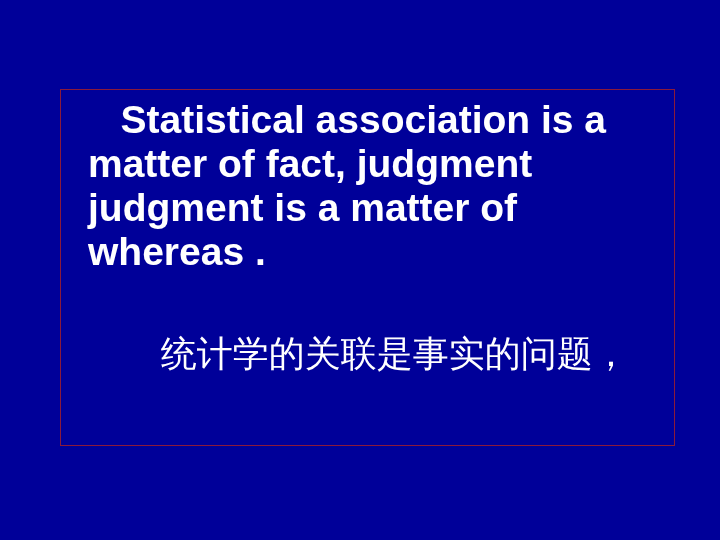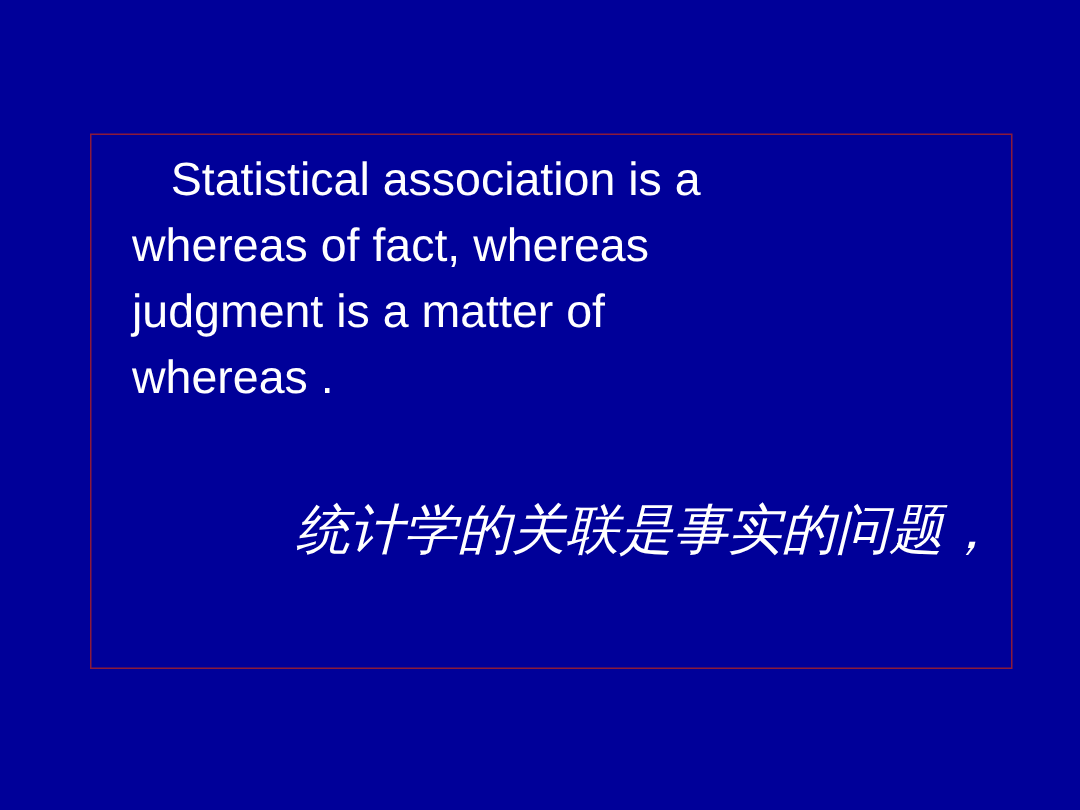--- a/index.html
+++ b/index.html
@@ -28,56 +28,55 @@
     box-sizing: border-box;
     border: 1px solid #8b1a3a;
   }
   #english-block {
     position: absolute;
     left: 27px;
     top: 8px;
     width: 570px;
     color: #ffffff;
     font-family: "Liberation Sans", sans-serif;
-    font-weight: normal;
-    font-size: 31px;
+    font-weight: bold;
+    font-size: 39px;
     line-height: 44px;
     letter-spacing: 0px;
     text-align: left;
   }
   #english-block .line {
     white-space: pre;
   }
   #chinese-block {
     position: absolute;
     left: 29px;
     top: 243px;
     width: 575px;
     color: #ffffff;
     font-family: "DejaVu Sans", sans-serif;
     font-weight: normal;
     font-size: 36px;
     line-height: 41px;
-    text-align: right;
-    font-style: italic;
+    text-align: center;
   }
   #chinese-block .line {
     white-space: pre;
   }
 </style>
 </head>
 <body>
 
 <div id="slide">
 
   <div id="content-box">
 
     <div id="english-block">
       <div class="line">   Statistical association is a</div>
-      <div class="line">whereas of fact, whereas</div>
+      <div class="line">matter of fact, judgment</div>
       <div class="line">judgment is a matter of</div>
       <div class="line">whereas .</div>
     </div>
 
     <div id="chinese-block">
       <div class="line">   统计学的关联是事实的问题，</div>
     </div>
 
   </div>
 

